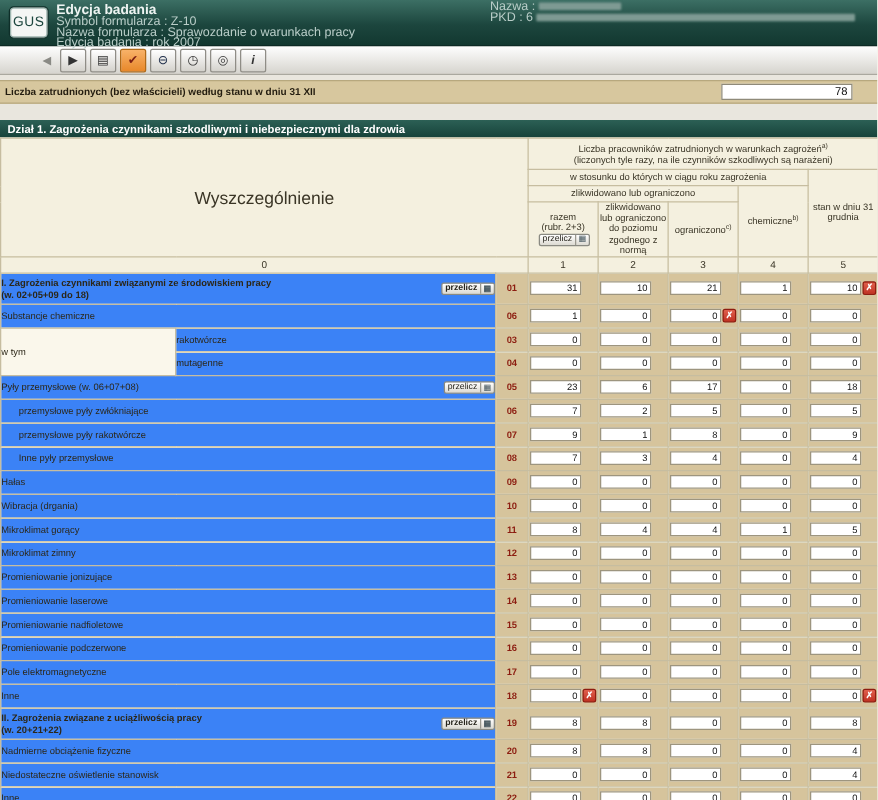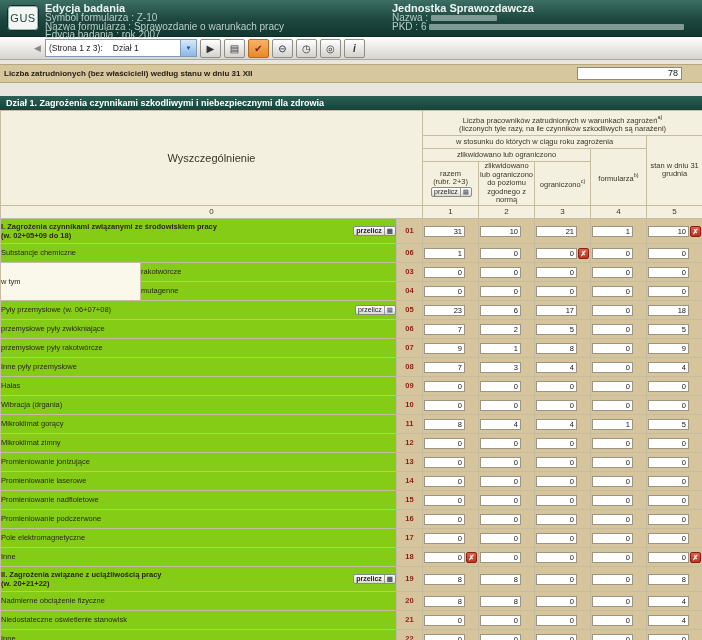--- a/index.html
+++ b/index.html
@@ -32,25 +32,25 @@
   .employed-row .inp-big { width:100px; height:11px; background:#fff; border:1px solid #8f8a79; font-size:9px; text-align:right; padding-right:3px; line-height:11px; margin-right:20px; color:#111; }
 
   
   .section-bar { height:14px; margin-top:13px; background:linear-gradient(#2c6055,#16423a); color:#fff; font-size:9px; font-weight:bold; display:flex; align-items:center; padding-left:6px; }
 
   
   table.main { border-collapse:collapse; table-layout:fixed; width:702px; background:#f4f0df; }
   table.main td { border:1px solid #c6bda0; padding:0; overflow:hidden; }
   .hd { background:#f4f0df; text-align:center; vertical-align:middle; font-size:7.5px; color:#3a3526; line-height:8.5px; }
   .hd sup { font-size:5.5px; }
-  .hd-left { font-size:11px; }
+  .hd-left { font-size:14px; }
   .numrow { height:12px; font-size:8px; background:#f4f0df; text-align:center; color:#3a3526; }
-  .lbl-td { background:#84cc16; padding:0 3px; font-size:7.5px; color:#2c2718; vertical-align:middle; }
+  .lbl-td { background:#3b82f6; padding:0 3px; font-size:7.5px; color:#2c2718; vertical-align:middle; }
   .lbl-td.bold { font-weight:bold; }
-  .lbl-td.indent .lab-text { }
+  .lbl-td.indent .lab-text { padding-left:14px; }
   .lblwrap { display:flex; justify-content:space-between; align-items:center; }
   .lab2 { display:block; }
   .group-td { background:#faf7eb; font-size:7.5px; color:#2c2718; vertical-align:middle; padding-left:4px; }
   .num-td { background:#d6c49c; color:#8c1d10; font-weight:bold; font-size:7.5px; text-align:center; vertical-align:middle; }
   .val-td { background:#d6c49c; vertical-align:middle; white-space:nowrap; }
   .inp { display:inline-block; width:37px; height:9px; background:#fff; border:1px solid #9d957f; font-size:7.5px; line-height:9px; text-align:right; padding-right:2px; margin-left:1px; color:#111; vertical-align:middle; }
   .err { display:inline-block; width:9px; height:9px; background:linear-gradient(#e0604d,#c03222); border:1px solid #8e1d10; border-radius:2px; color:#fff; font-size:7px; font-weight:bold; line-height:9px; text-align:center; margin-left:1px; vertical-align:middle; }
   .przelicz { display:inline-flex; align-items:center; border:1px solid #8a8a82; border-radius:2px; background:linear-gradient(#ffffff,#dcdad2); font-size:7px; color:#26241c; padding:0 2px; margin-left:2px; white-space:nowrap; }
   .przelicz .ico { border-left:1px solid #9a988e; margin-left:2px; padding-left:2px; font-size:6.5px; color:#44565e; }
 </style>
@@ -61,33 +61,27 @@
 
   <div class="top-header">
     <div class="logo">GUS</div>
     <div class="hd-block">
       <div class="hd-title">Edycja badania</div>
       <div class="hd-meta">Symbol formularza : Z-10</div>
       <div class="hd-meta">Nazwa formularza : Sprawozdanie o warunkach pracy</div>
       <div class="hd-meta">Edycja badania : rok 2007</div>
     </div>
     <div class="hd-right">
-      <div class="hd-title">Jednostka Sprawozdawcza</div>
       <div class="hd-meta"><span>Nazwa :</span><span class="blurbar" style="width:66px"></span></div>
       <div class="hd-meta"><span>PKD : 6</span><span class="blurbar" style="width:255px"></span></div>
     </div>
   </div>
 
   <div class="toolbar">
     <span class="tb-back">◀</span>
-    <div class="dd">
-      <span class="dd-scope">(Strona 1 z 3):</span>
-      <span class="dd-val">Dział 1</span>
-      <span class="dd-arrow">▼</span>
-    </div>
     <span class="tb-btn">
         <span>▶</span>
       </span>
     <span class="tb-btn">
         <span>▤</span>
       </span>
     <span class="tb-btn orange">
         <span>✔</span>
       </span>
     <span class="tb-btn dark">
@@ -132,21 +126,21 @@
           <span>(liczonych tyle razy, na ile czynników szkodliwych są narażeni)</span>
         </td>
       </tr>
       <tr>
         <td class="hd" colspan="4" style="height:12px">w stosunku do których w ciągu roku zagrożenia</td>
         <td class="hd" rowspan="3">stan w dniu 31 grudnia</td>
       </tr>
       <tr>
         <td class="hd" colspan="3" style="height:12px">zlikwidowano lub ograniczono</td>
         <td class="hd" rowspan="2">
-          <span>formularza</span><sup>b)</sup>
+          <span>chemiczne</span><sup>b)</sup>
         </td>
       </tr>
       <tr>
         <td class="hd" style="height:38px">
           <span>razem</span><br>
           <span>(rubr. 2+3)</span><br>
           <span class="przelicz">
               <span>przelicz</span>
               <span class="ico">▦</span>
             </span>

